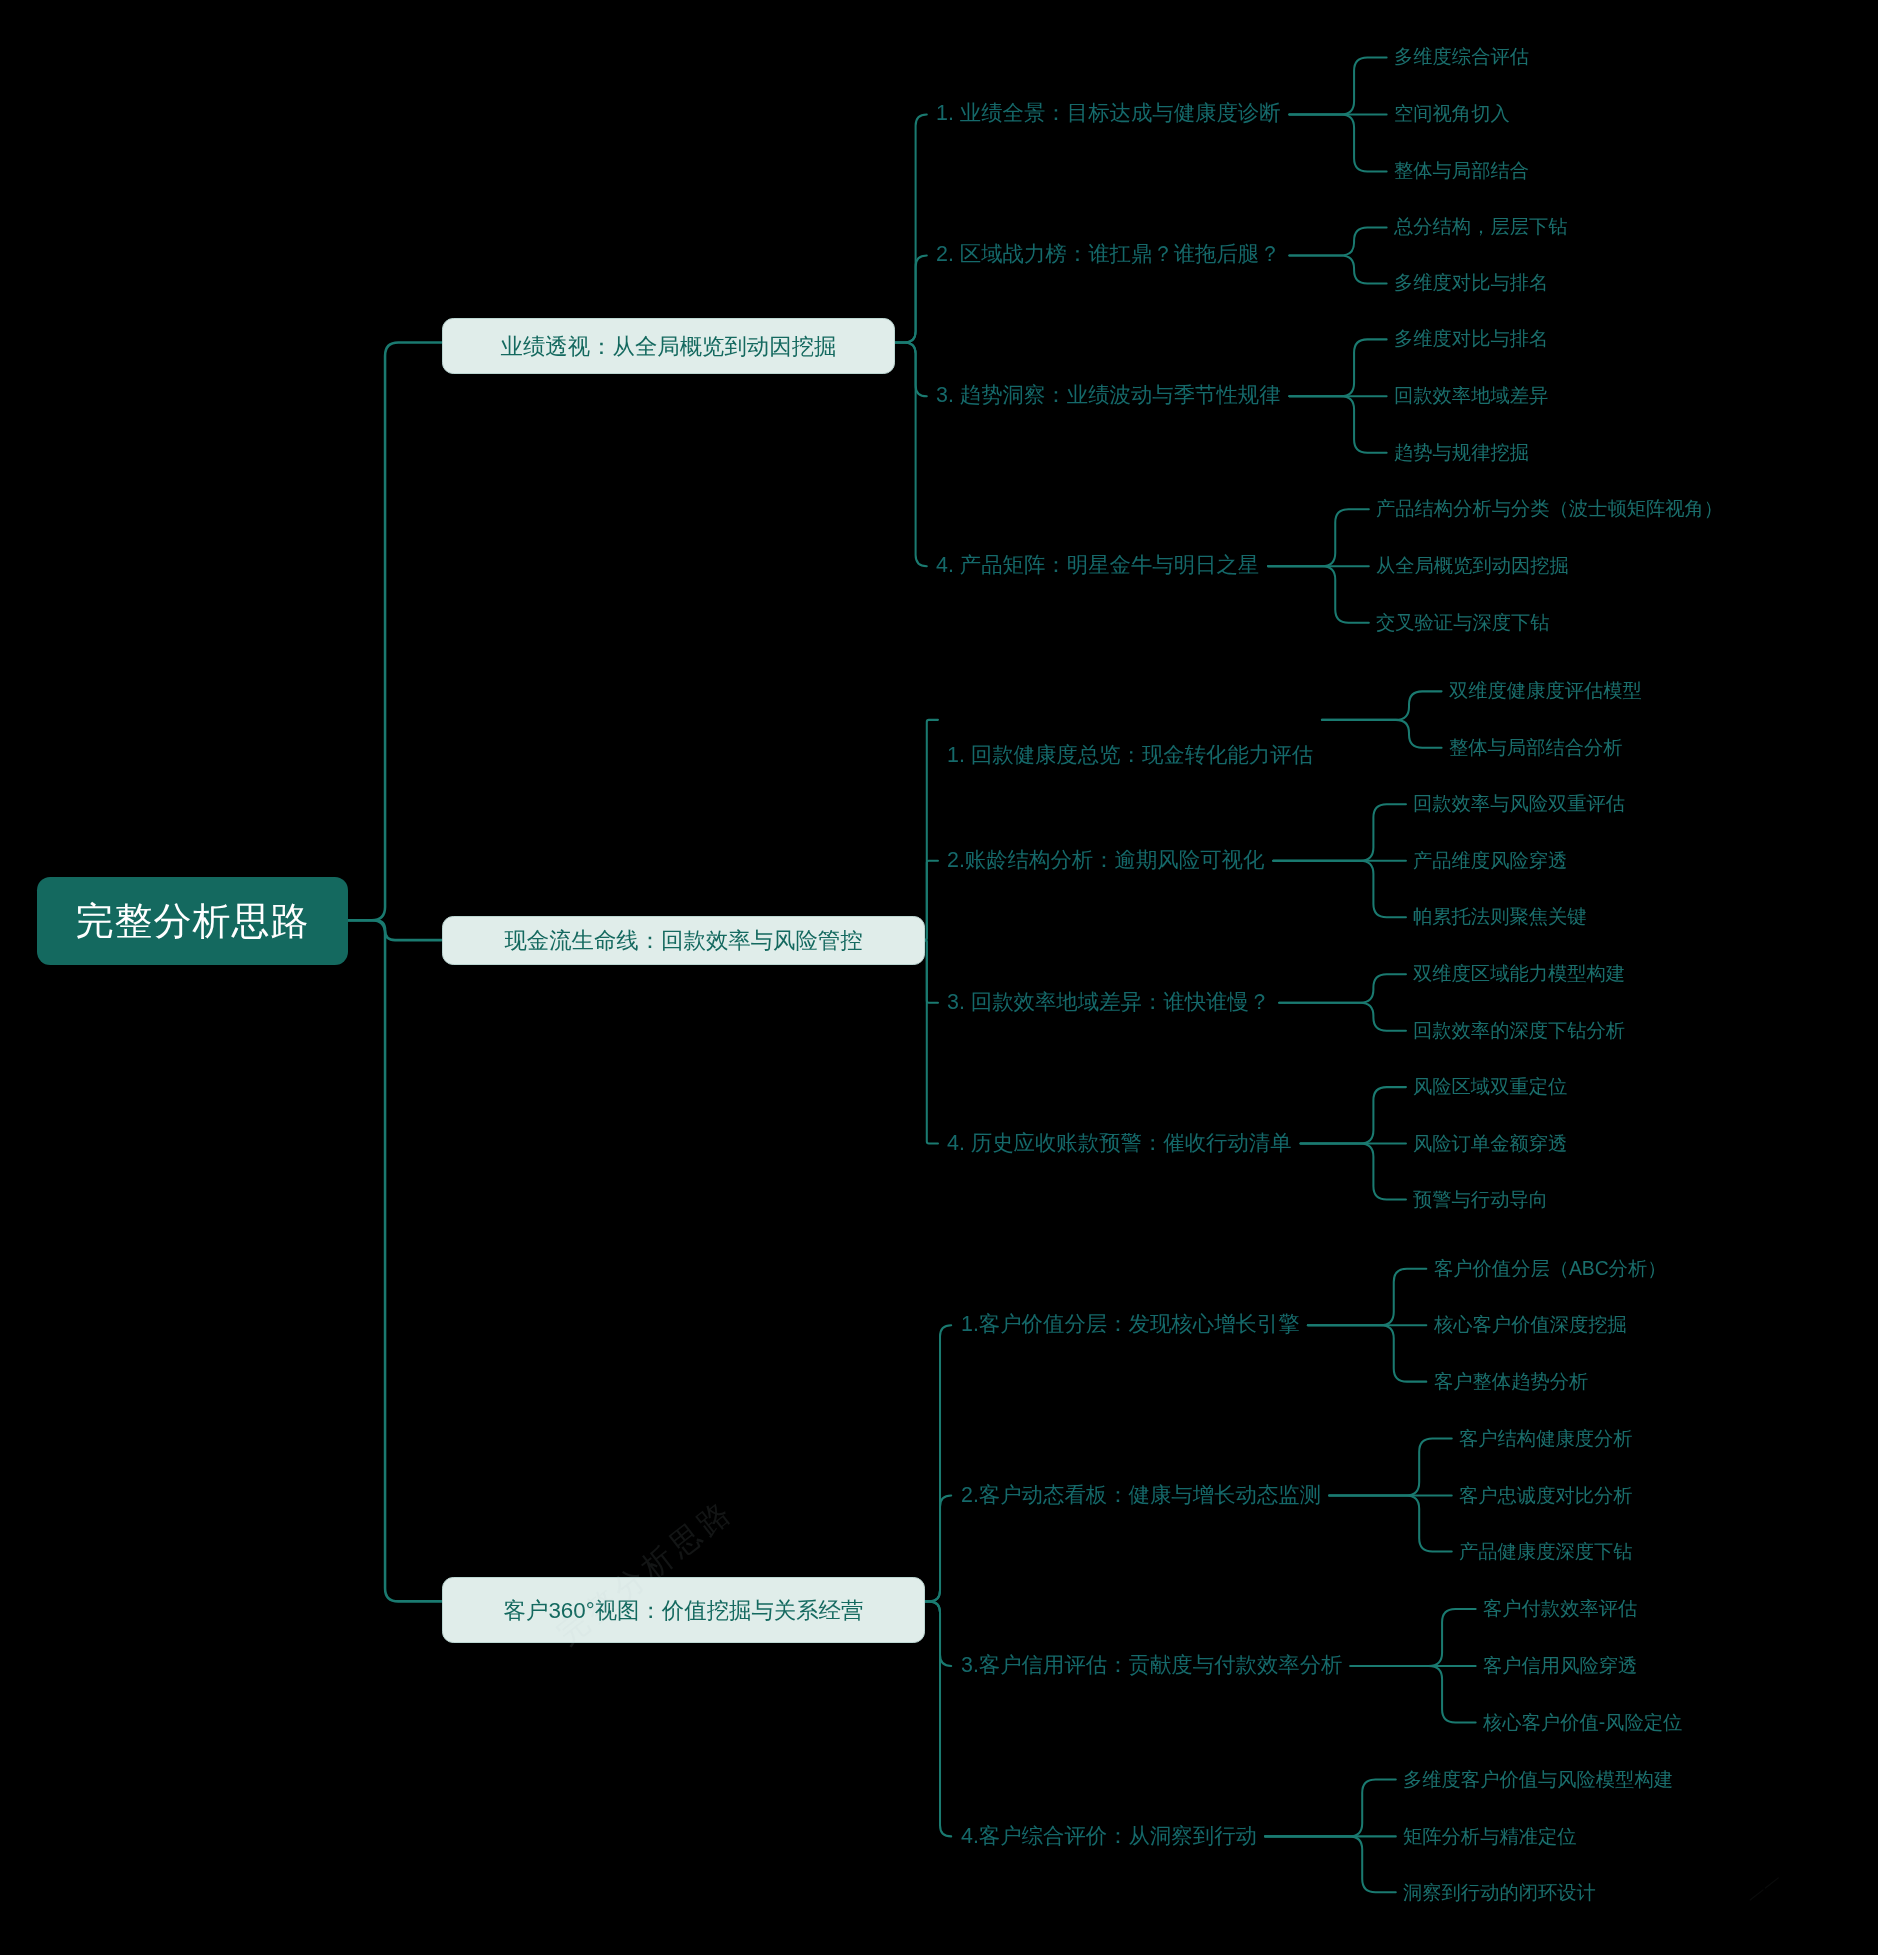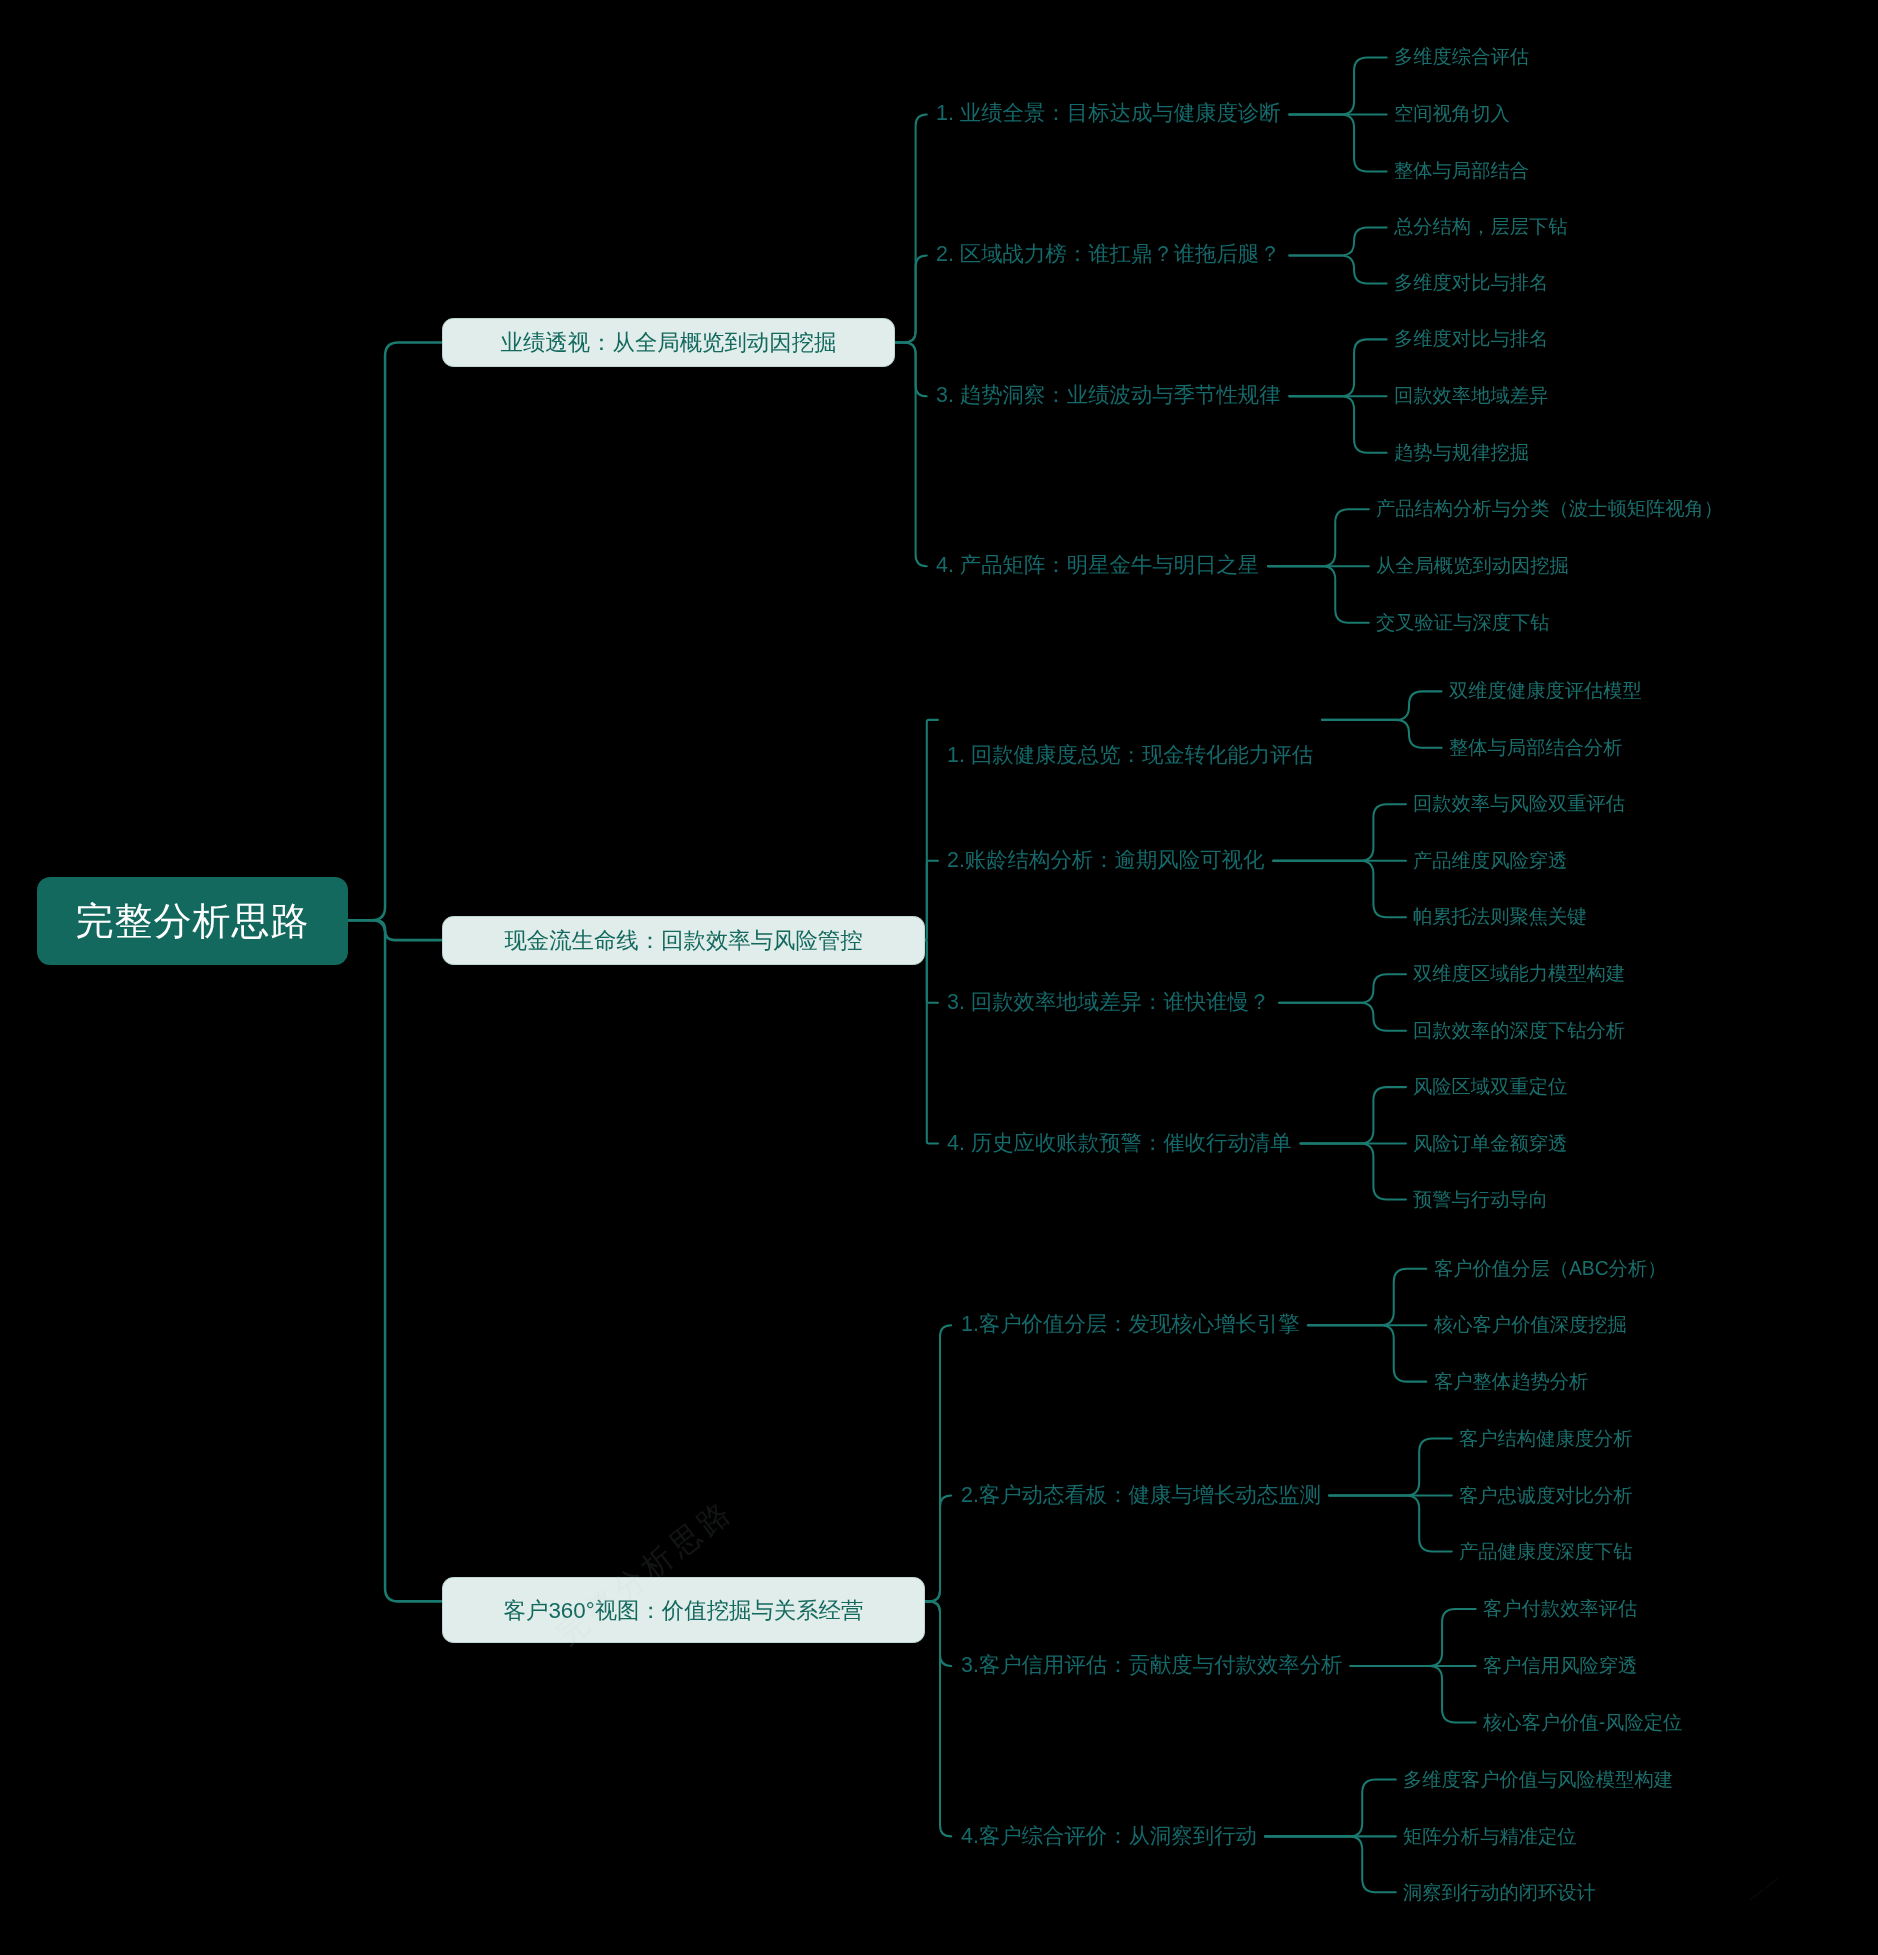--- a/index.html
+++ b/index.html
@@ -121,21 +121,21 @@
       <path d="M 2655.03125 3275 H 2809 Q 2835 3275 2835 3249 V 3189 Q 2835 3163 2861 3163 H 2901" fill="none" stroke="#1a7a70" stroke-width="4" stroke-linecap="round"></path>
       <path d="M 2655.03125 3275 H 2901" fill="none" stroke="#1a7a70" stroke-width="4" stroke-linecap="round"></path>
       <path d="M 2655.03125 3275 H 2809 Q 2835 3275 2835 3301 V 3360 Q 2835 3386 2861 3386 H 2901" fill="none" stroke="#1a7a70" stroke-width="4" stroke-linecap="round"></path>
       <path d="M 1818 3148 H 1826 Q 1848 3148 1848 3170 V 3588 Q 1848 3610 1870 3610 H 1870" fill="none" stroke="#1a7a70" stroke-width="4" stroke-linecap="round"></path>
       <path d="M 2487.03125 3610 H 2652 Q 2678 3610 2678 3584 V 3524 Q 2678 3498 2704 3498 H 2744" fill="none" stroke="#1a7a70" stroke-width="4" stroke-linecap="round"></path>
       <path d="M 2487.03125 3610 H 2744" fill="none" stroke="#1a7a70" stroke-width="4" stroke-linecap="round"></path>
       <path d="M 2487.03125 3610 H 2652 Q 2678 3610 2678 3636 V 3694 Q 2678 3720 2704 3720 H 2744" fill="none" stroke="#1a7a70" stroke-width="4" stroke-linecap="round"></path>
     </svg>
   <div id="nodes">
       <div class="root-node" style="left: 37px; top: 877px; width: 311px; height: 88px;">完整分析思路</div>
-      <div class="branch-node" style="left: 442px; top: 318px; width: 453px; height: 49px;">业绩透视：从全局概览到动因挖掘</div>
+      <div class="branch-node" style="left: 442px; top: 318px; width: 453px; height: 56px;">业绩透视：从全局概览到动因挖掘</div>
       <div class="topic-node" style="left: 936px; top: 114px;">1. 业绩全景：目标达成与健康度诊断</div>
       <div class="leaf-node" style="left: 1394px; top: 57px;">多维度综合评估</div>
       <div class="leaf-node" style="left: 1394px; top: 114px;">空间视角切入</div>
       <div class="leaf-node" style="left: 1394px; top: 171px;">整体与局部结合</div>
       <div class="topic-node" style="left: 936px; top: 255px;">2. 区域战力榜：谁扛鼎？谁拖后腿？</div>
       <div class="leaf-node" style="left: 1394px; top: 227px;">总分结构，层层下钻</div>
       <div class="leaf-node" style="left: 1394px; top: 283px;">多维度对比与排名</div>
       <div class="topic-node" style="left: 936px; top: 396px;">3. 趋势洞察：业绩波动与季节性规律</div>
       <div class="leaf-node" style="left: 1394px; top: 339px;">多维度对比与排名</div>
       <div class="leaf-node" style="left: 1394px; top: 396px;">回款效率地域差异</div>

